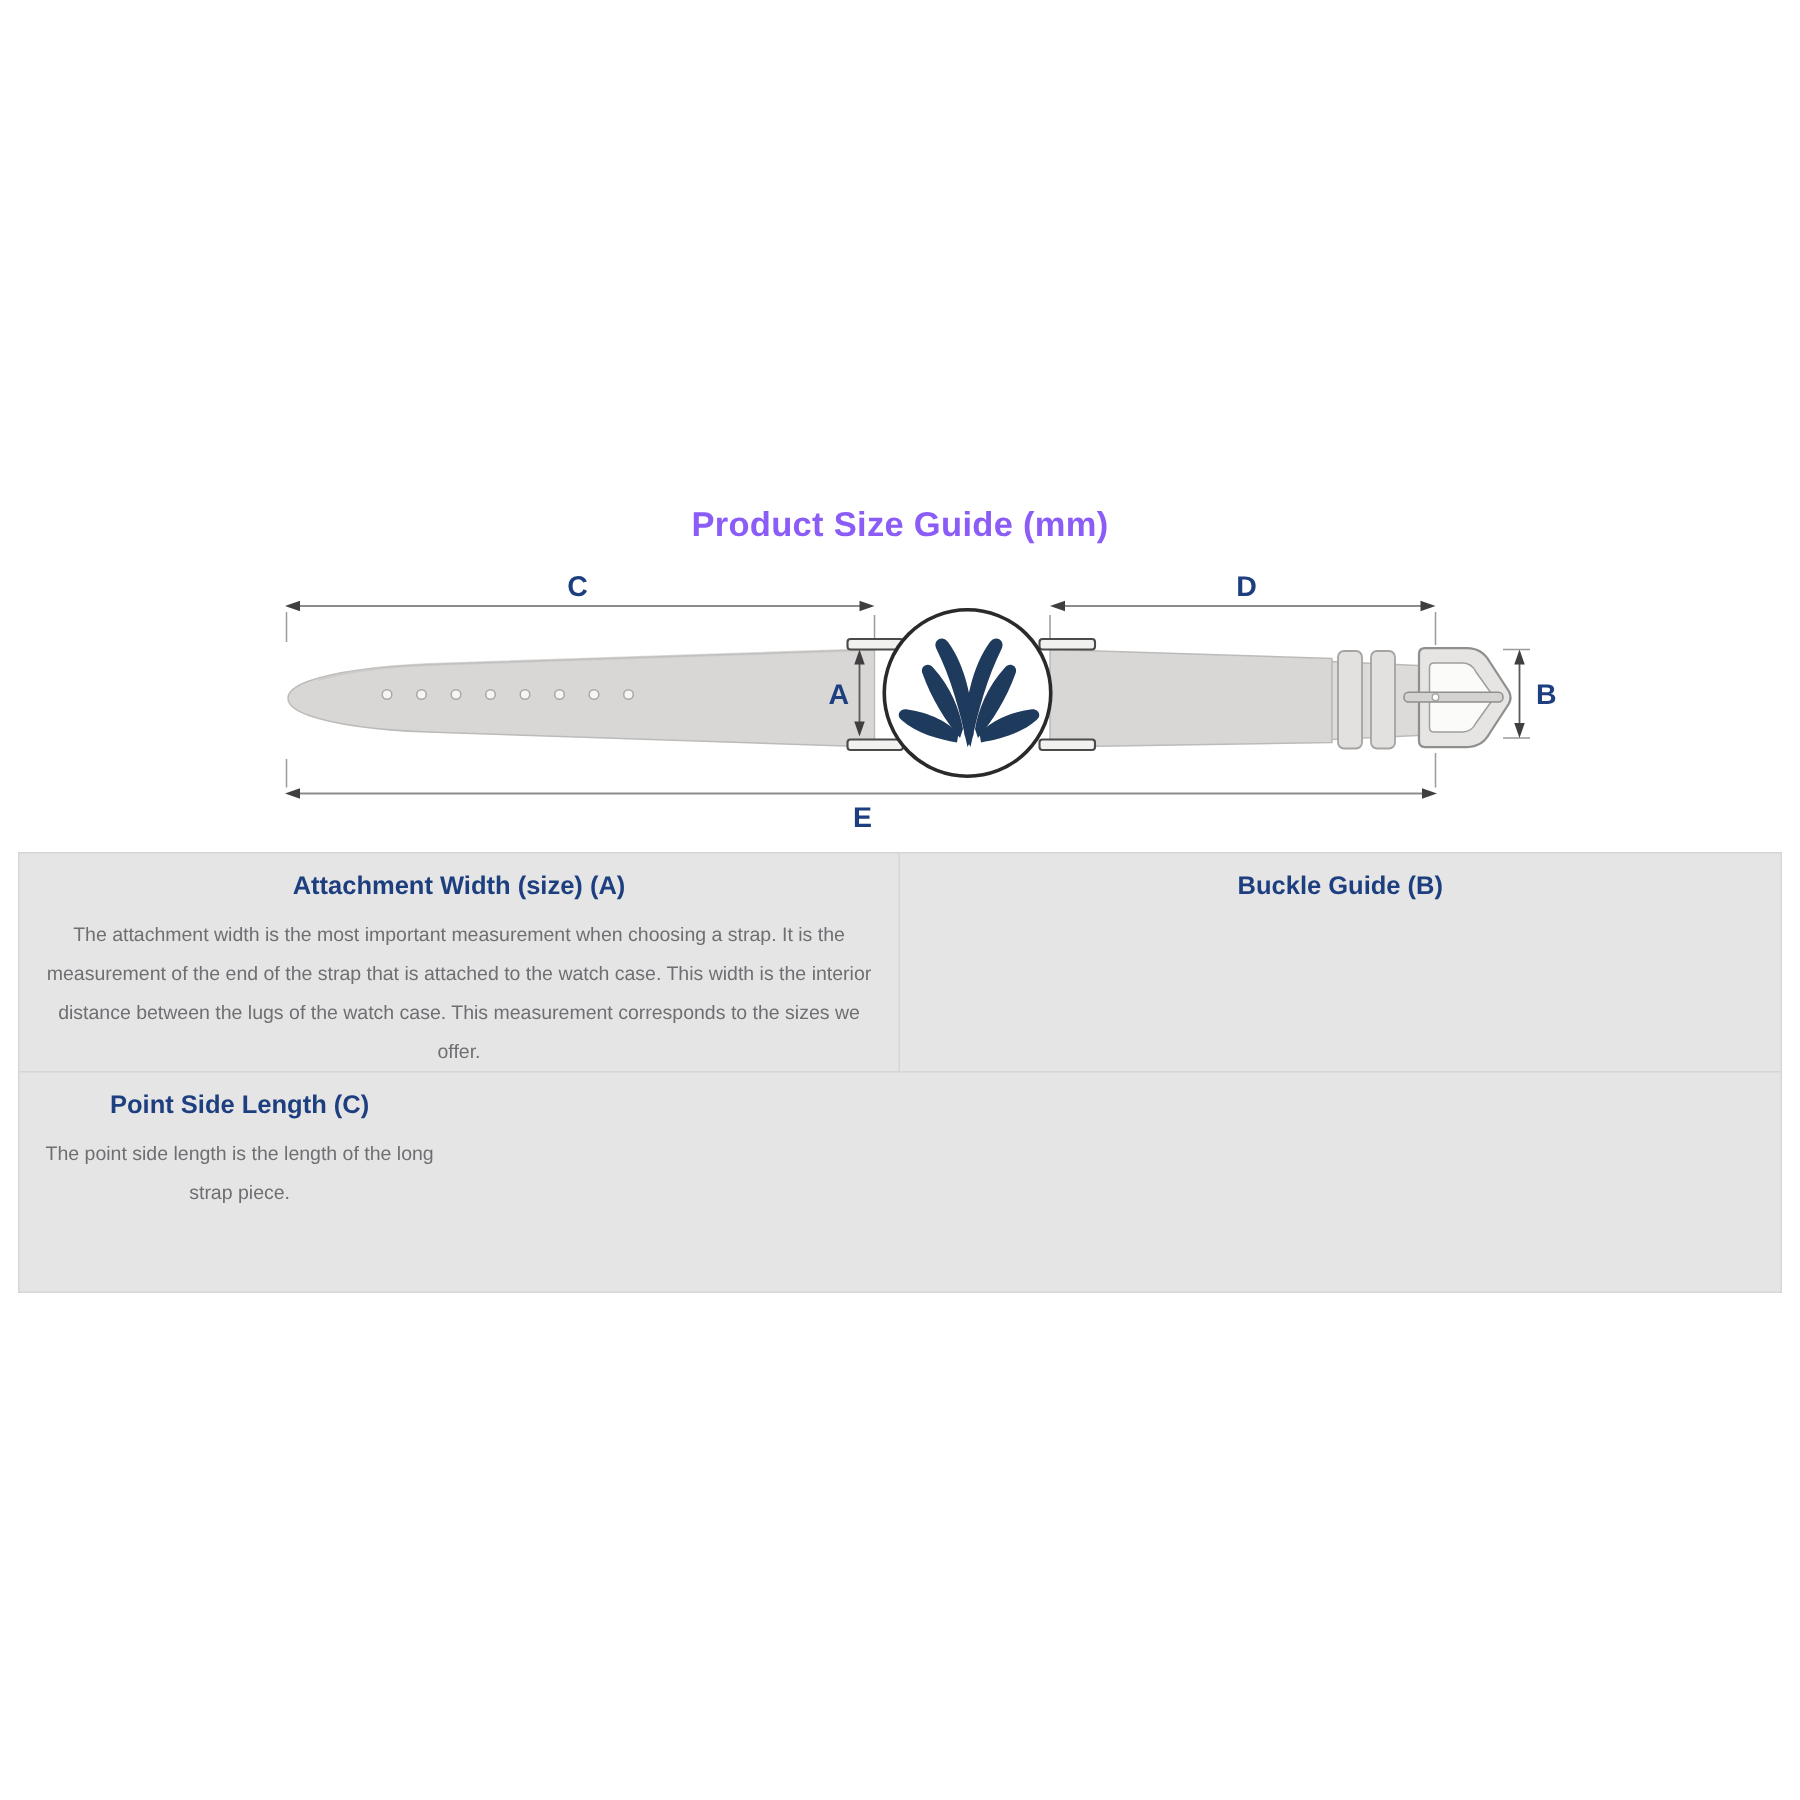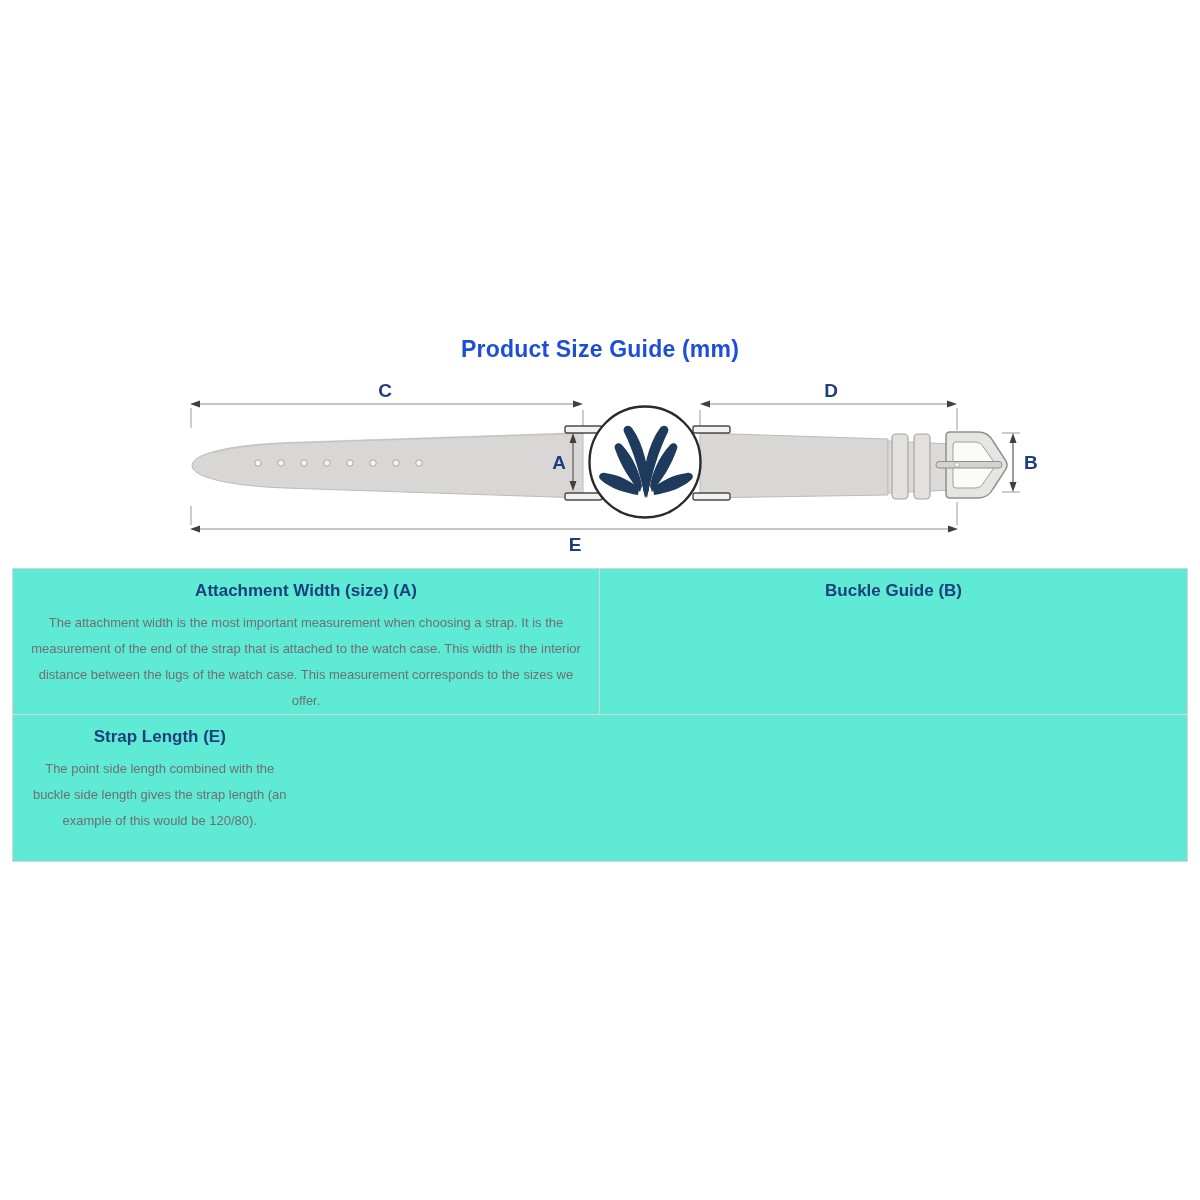--- a/index.html
+++ b/index.html
@@ -3,27 +3,27 @@
 <meta charset="utf-8">
 <style>
   html, body { margin: 0; padding: 0; background: #ffffff; }
   body {
     width: 1200px; height: 1200px; position: relative; overflow: hidden;
     font-family: "Liberation Sans", sans-serif;
   }
   .page-title {
     position: absolute; top: 336px; left: 0; width: 1200px;
     text-align: center; font-size: 23px; font-weight: bold;
-    color: #1d4ed8; letter-spacing: 0.2px;
+    color: #8b5cf6; letter-spacing: 0.2px;
   }
   .diagram-svg { position: absolute; top: 370px; left: 0; }
   .dim-label { font-size: 19px; font-weight: bold; fill: #1e3f7f; }
   .size-table {
     position: absolute; left: 12px; top: 568px; width: 1174px;
-    border: 1px solid #d6d6d6; background: #5eead4;
+    border: 1px solid #d6d6d6; background: #e5e5e5;
     display: grid; grid-template-rows: 146px 146px;
   }
   .row { display: grid; }
   .row-1 { grid-template-columns: 1fr 1fr; }
   .row-2 { grid-template-columns: 1fr 1fr 1fr 1fr; }
   .cell {
     border-right: 1px solid #d6d6d6; padding: 10px 14px 6px 14px;
     text-align: center; overflow: hidden;
   }
   .row-1 .cell { border-bottom: 1px solid #d6d6d6; }
@@ -161,17 +161,17 @@
     <div class="cell">
       <div class="cell-header">Attachment Width (size) (A)</div>
       <div class="cell-body">The attachment width is the most important measurement when choosing a strap. It is the measurement of the end of the strap that is attached to the watch case. This width is the interior distance between the lugs of the watch case. This measurement corresponds to the sizes we offer.</div>
     </div>
     <div class="cell">
       <div class="cell-header">Buckle Guide (B)</div>
     </div>
   </div>
   <div class="row row-2">
     <div class="cell">
-      <div class="cell-header">Strap Length (E)</div>
-      <div class="cell-body">The point side length combined with the buckle side length gives the strap length (an example of this would be 120/80).</div>
+      <div class="cell-header">Point Side Length (C)</div>
+      <div class="cell-body">The point side length is the length of the long strap piece.</div>
     </div>
   </div>
 </div>
 
 </body></html>

